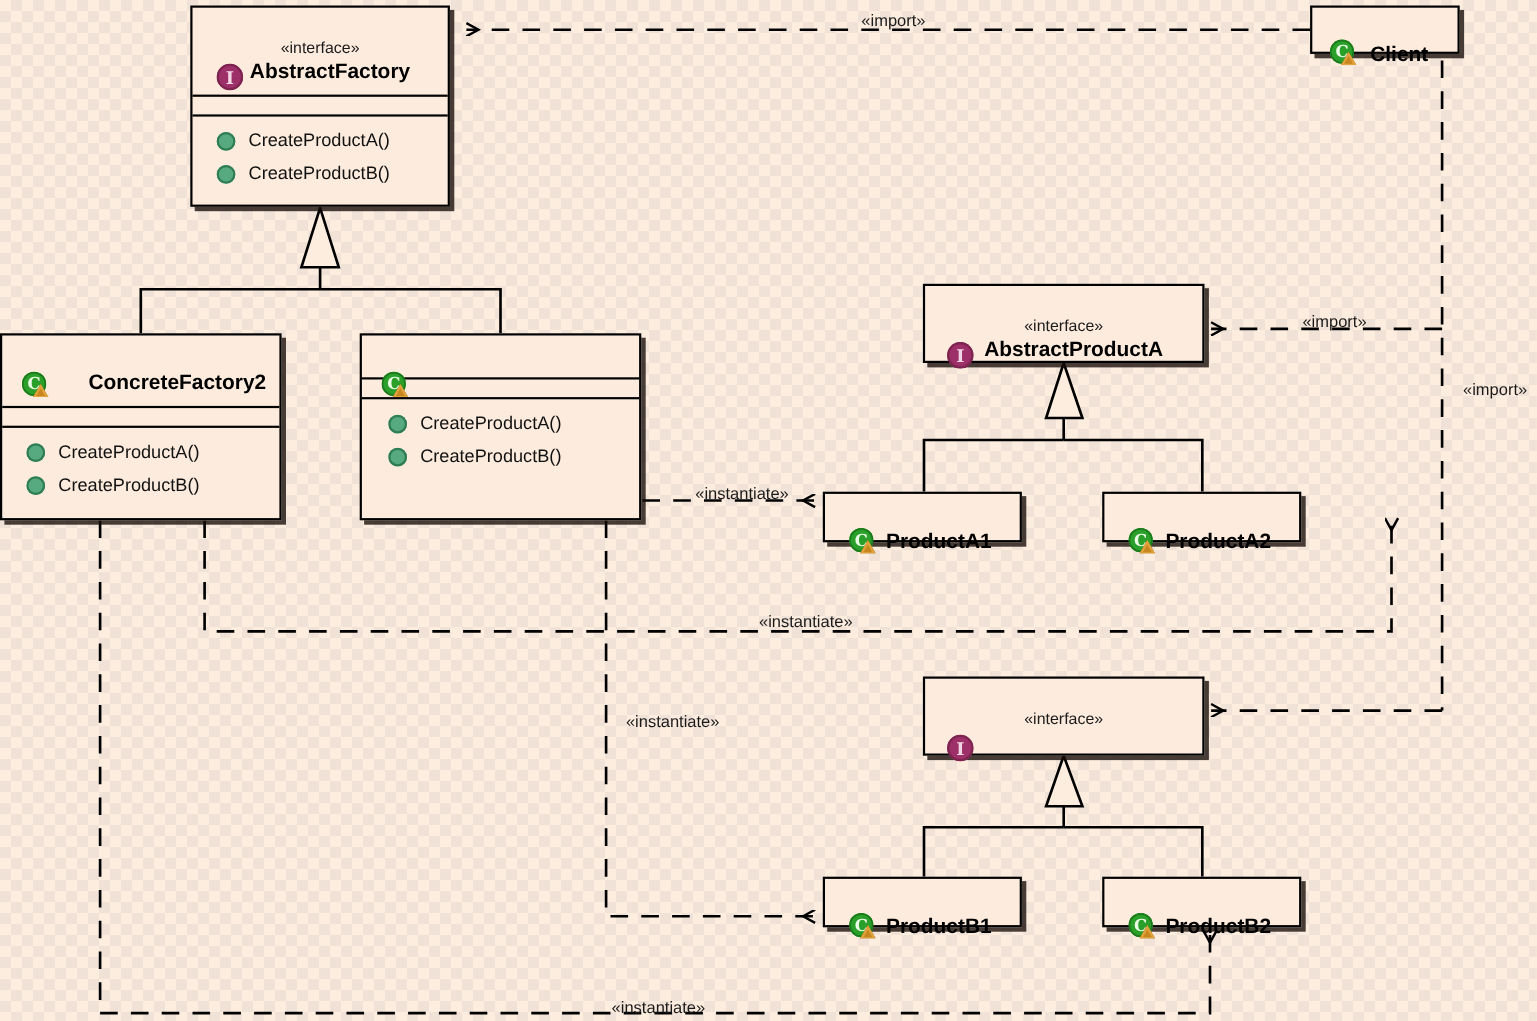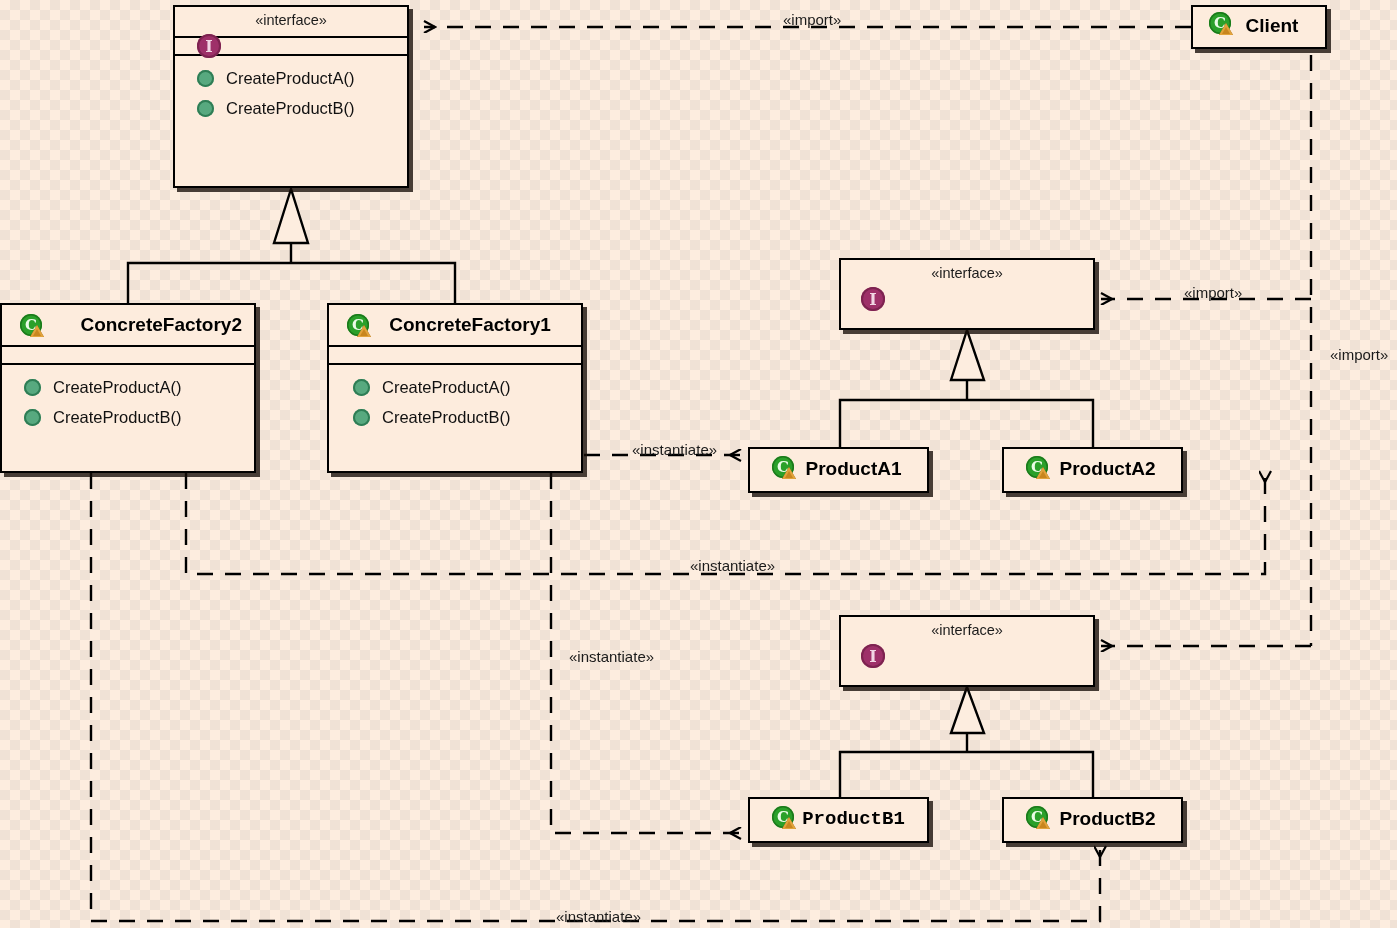--- a/index.html
+++ b/index.html
@@ -11,21 +11,21 @@
       linear-gradient(45deg,#f0e2d6 25%,transparent 25%,transparent 75%,#f0e2d6 75%),
       linear-gradient(45deg,#f0e2d6 25%,transparent 25%,transparent 75%,#f0e2d6 75%);
     background-size:20px 20px;
     background-position:0 0,10px 10px;
   }
   #canvas{position:absolute;left:0;top:0;width:1397px;height:928px;}
   svg.edges{position:absolute;left:0;top:0;width:1397px;height:928px;overflow:visible;}
 
   .node{position:absolute;box-sizing:border-box;border:2px solid #000;
         background:#fdecdd;box-shadow:4px 4px 0 0 rgba(20,12,6,.78);}
-  .hdr{position:relative;padding:4px 12px 7px 12px;}
+  .hdr{position:relative;padding:4px 12px 7px 12px;margin-top:24px;}
   .stereo{font-size:14.5px;color:#1b1b1b;text-align:center;line-height:18px;}
   .nname{font-size:19px;font-weight:bold;color:#000;text-align:center;
          line-height:26px;white-space:nowrap;}
   .nname.withicon{padding-left:18px;}
   .sep{border-top:2px solid #000;}
   .attrs{height:16px;}
   .ops{padding:7px 0 9px 0;text-align:right;}
   .op{display:flex;align-items:center;height:30px;padding-left:22px;}
   .op .olabel{font-size:16.5px;color:#111;white-space:nowrap;margin-left:12px;}
 
@@ -143,20 +143,21 @@
     </g>
   </svg>
 
   <div class="node" style="left:173px;top:5px;width:236px;height:183px;">
     <div class="hdr">
       <div class="stereo">«interface»</div>
       <span class="ico ico-iface hicon" style="left:22px;top:27px;">
         <span class="disc"></span>
           <span class="iletter">I</span>
       </span>
+      <div class="nname withicon">AbstractFactory</div>
     </div>
     <div class="sep attrs"></div>
     <div class="sep ops">
       <div class="op">
         <span class="ico-bullet"></span>
         <span class="olabel">CreateProductA()</span>
       </div>
       <div class="op">
         <span class="ico-bullet"></span>
         <span class="olabel">CreateProductB()</span>
@@ -200,21 +201,20 @@
   </div>
 
   <div class="node" style="left:327px;top:303px;width:256px;height:170px;">
     <div class="hdr" style="padding-top:7px;">
       <span class="ico ico-class hicon" style="left:18px;top:9px;">
         <span class="disc"></span>
           <span class="cletter">C</span>
         <span class="tri"></span>
           <span class="tri2"></span>
       </span>
-      <div class="nname withicon" style="padding-left:30px;">ConcreteFactory1</div>
     </div>
     <div class="sep attrs"></div>
     <div class="sep ops">
       <div class="op" style="padding-left:24px;">
         <span class="ico-bullet"></span>
         <span class="olabel">CreateProductA()</span>
       </div>
       <div class="op" style="padding-left:24px;">
         <span class="ico-bullet"></span>
         <span class="olabel">CreateProductB()</span>
@@ -222,20 +222,21 @@
     </div>
   </div>
 
   <div class="node" style="left:839px;top:258px;width:256px;height:72px;">
     <div class="hdr">
       <div class="stereo">«interface»</div>
       <span class="ico ico-iface hicon" style="left:20px;top:27px;">
         <span class="disc"></span>
           <span class="iletter">I</span>
       </span>
+      <div class="nname withicon">AbstractProductA</div>
     </div>
   </div>
 
   <div class="node" style="left:839px;top:615px;width:256px;height:72px;">
     <div class="hdr">
       <div class="stereo">«interface»</div>
       <span class="ico ico-iface hicon" style="left:20px;top:27px;">
         <span class="disc"></span>
           <span class="iletter">I</span>
       </span>
@@ -267,21 +268,21 @@
   </div>
 
   <div class="node" style="left:748px;top:797px;width:181px;height:46px;">
     <div class="hdr" style="padding-top:7px;">
       <span class="ico ico-class hicon" style="left:22px;top:7px;">
         <span class="disc"></span>
           <span class="cletter">C</span>
         <span class="tri"></span>
           <span class="tri2"></span>
       </span>
-      <div class="nname withicon" style="padding-left:30px;font-family:Liberation Mono, monospace;">ProductB1</div>
+      <div class="nname withicon" style="padding-left:30px;">ProductB1</div>
     </div>
   </div>
 
   <div class="node" style="left:1002px;top:797px;width:181px;height:46px;">
     <div class="hdr" style="padding-top:7px;">
       <span class="ico ico-class hicon" style="left:22px;top:7px;">
         <span class="disc"></span>
           <span class="cletter">C</span>
         <span class="tri"></span>
           <span class="tri2"></span>

